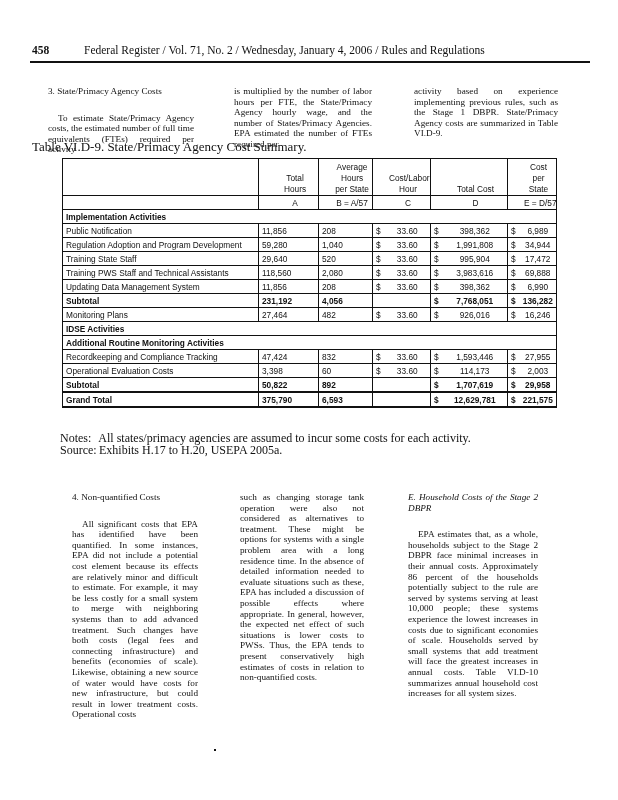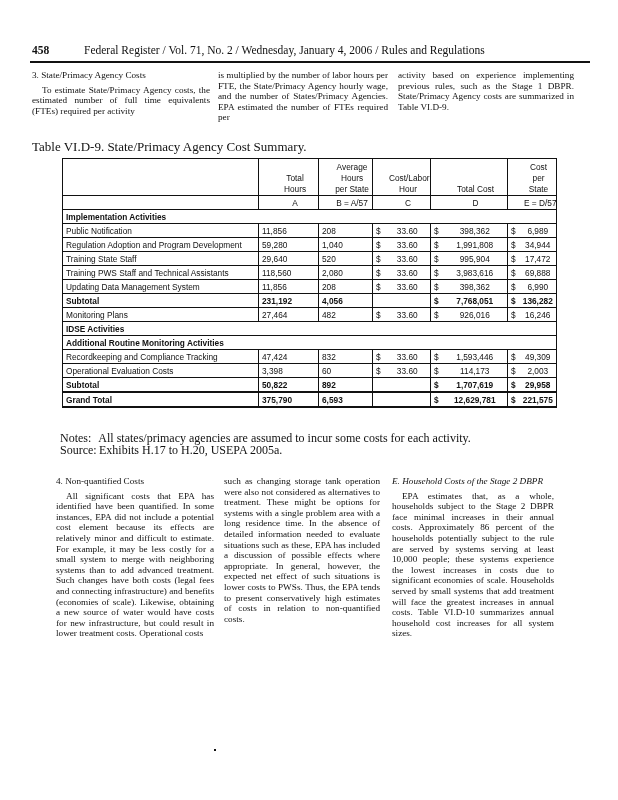--- a/index.html
+++ b/index.html
@@ -2,21 +2,21 @@
 <html><head>
 <meta charset="utf-8">
 <style>
   html, body { margin:0; padding:0; background:#ffffff; }
   body { width:618px; height:800px; position:relative; overflow:hidden; font-family:"Liberation Serif", serif; color:#111; }
   .abs { position:absolute; }
   .hdr { left:32px; top:44px; width:554px; font-size:11.5px; white-space:nowrap; }
   .hdr .pg { display:inline-block; width:52px; font-weight:bold; }
   .rule { left:30px; top:61px; width:560px; height:0; border-top:2px solid #111; }
   .col { font-size:9.2px; line-height:10.6px; text-align:justify; }
-  .col p { margin:0;font-family:Liberation Serif, serif; }
+  .col p { margin:16px;font-family:Liberation Serif, serif; }
   .col .ind { text-indent:10px; }
   .col .head { margin-bottom:4px; }
   .tbltitle { left:32px; top:139px; font-size:13px; white-space:nowrap; }
   table.cost { position:absolute; left:62px; top:158px; width:494px; border-collapse:collapse; font-family:"Liberation Sans", sans-serif; font-size:8.3px; table-layout:fixed; }
   table.cost td, table.cost th { border:1px solid #111; padding:0 3px; height:13px; line-height:12px; white-space:nowrap; overflow:hidden; }
   table.cost th { font-weight:normal; text-align:center; vertical-align:bottom;padding-left:16px; }
   table.cost .hrow th { height:36px; line-height:11px; white-space:normal; }
   table.cost .sec td { font-weight:bold;margin-left:36px; }
   table.cost .bold td { font-weight:bold; }
   table.cost .num { text-align:left; }
@@ -168,21 +168,21 @@
       </tr>
   <tr>
     <td>Recordkeeping and Compliance Tracking</td>
     <td class="num">47,424</td>
     <td class="num">832</td>
     <td class="cur">$</td>
     <td class="val">33.60</td>
     <td class="cur">$</td>
     <td class="val">1,593,446</td>
     <td class="cur">$</td>
-    <td class="val">49,309</td>
+    <td class="val">27,955</td>
   </tr>
   <tr>
     <td>Operational Evaluation Costs</td>
     <td class="num">3,398</td>
     <td class="num">60</td>
     <td class="cur">$</td>
     <td class="val">33.60</td>
     <td class="cur">$</td>
     <td class="val">114,173</td>
     <td class="cur">$</td>

